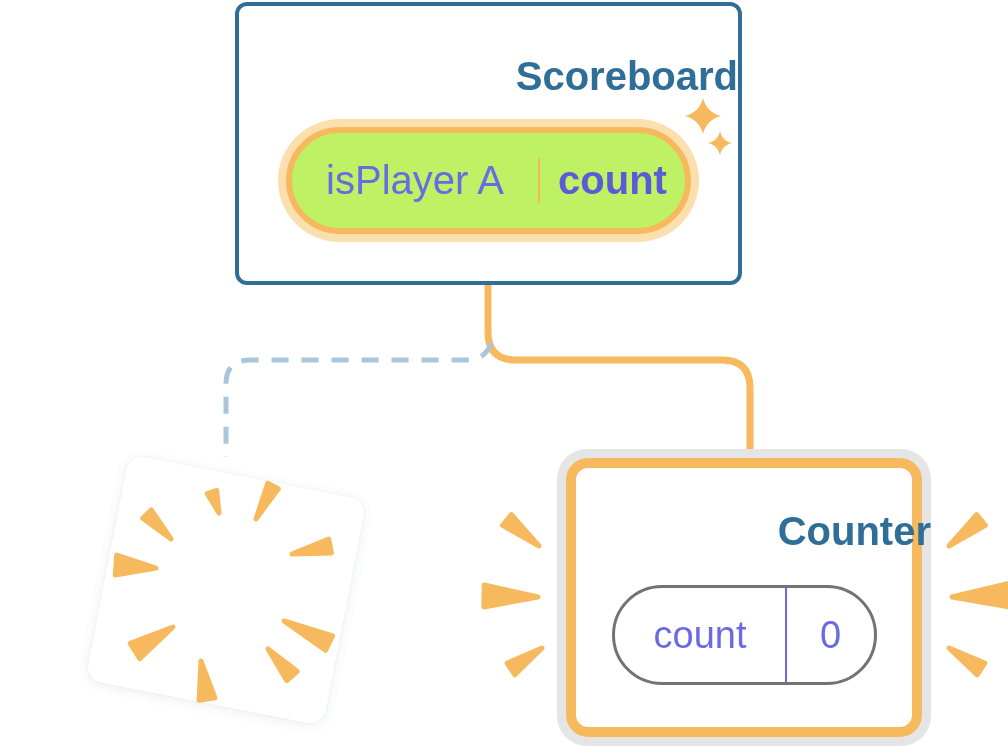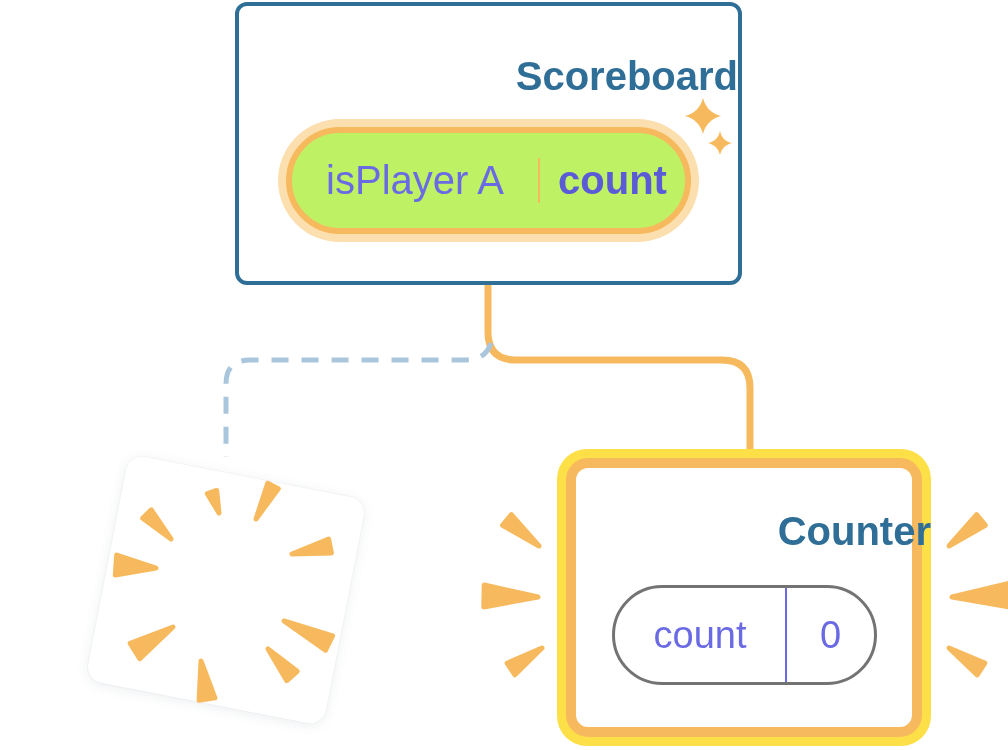--- a/index.html
+++ b/index.html
@@ -35,21 +35,21 @@
   }
   .pill-orange .cell-val{
     flex:1;display:flex;align-items:center;justify-content:center;
     border-left:2px solid #F7B95D;
     font-size:40px;font-weight:bold;color:#5B5BD8;
   }
 
   
   .cnt-halo{
     position:absolute;left:557px;top:449px;width:374px;height:297px;
-    box-sizing:border-box;background:#fde047;border-radius:30px;
+    box-sizing:border-box;background:#e5e5e5;border-radius:30px;
   }
   .cnt-card{
     position:absolute;left:9px;top:9px;right:9px;bottom:9px;
     box-sizing:border-box;background:#ffffff;border:10px solid #F7B95D;border-radius:22px;
   }
   .cnt-halo .card-title{top:58px;}
   .pill-purple{
     position:absolute;left:55px;top:136px;width:265px;height:100px;
     box-sizing:border-box;background:#ffffff;border:3px solid #737373;border-radius:50px;
     display:flex;align-items:stretch;overflow:hidden;

